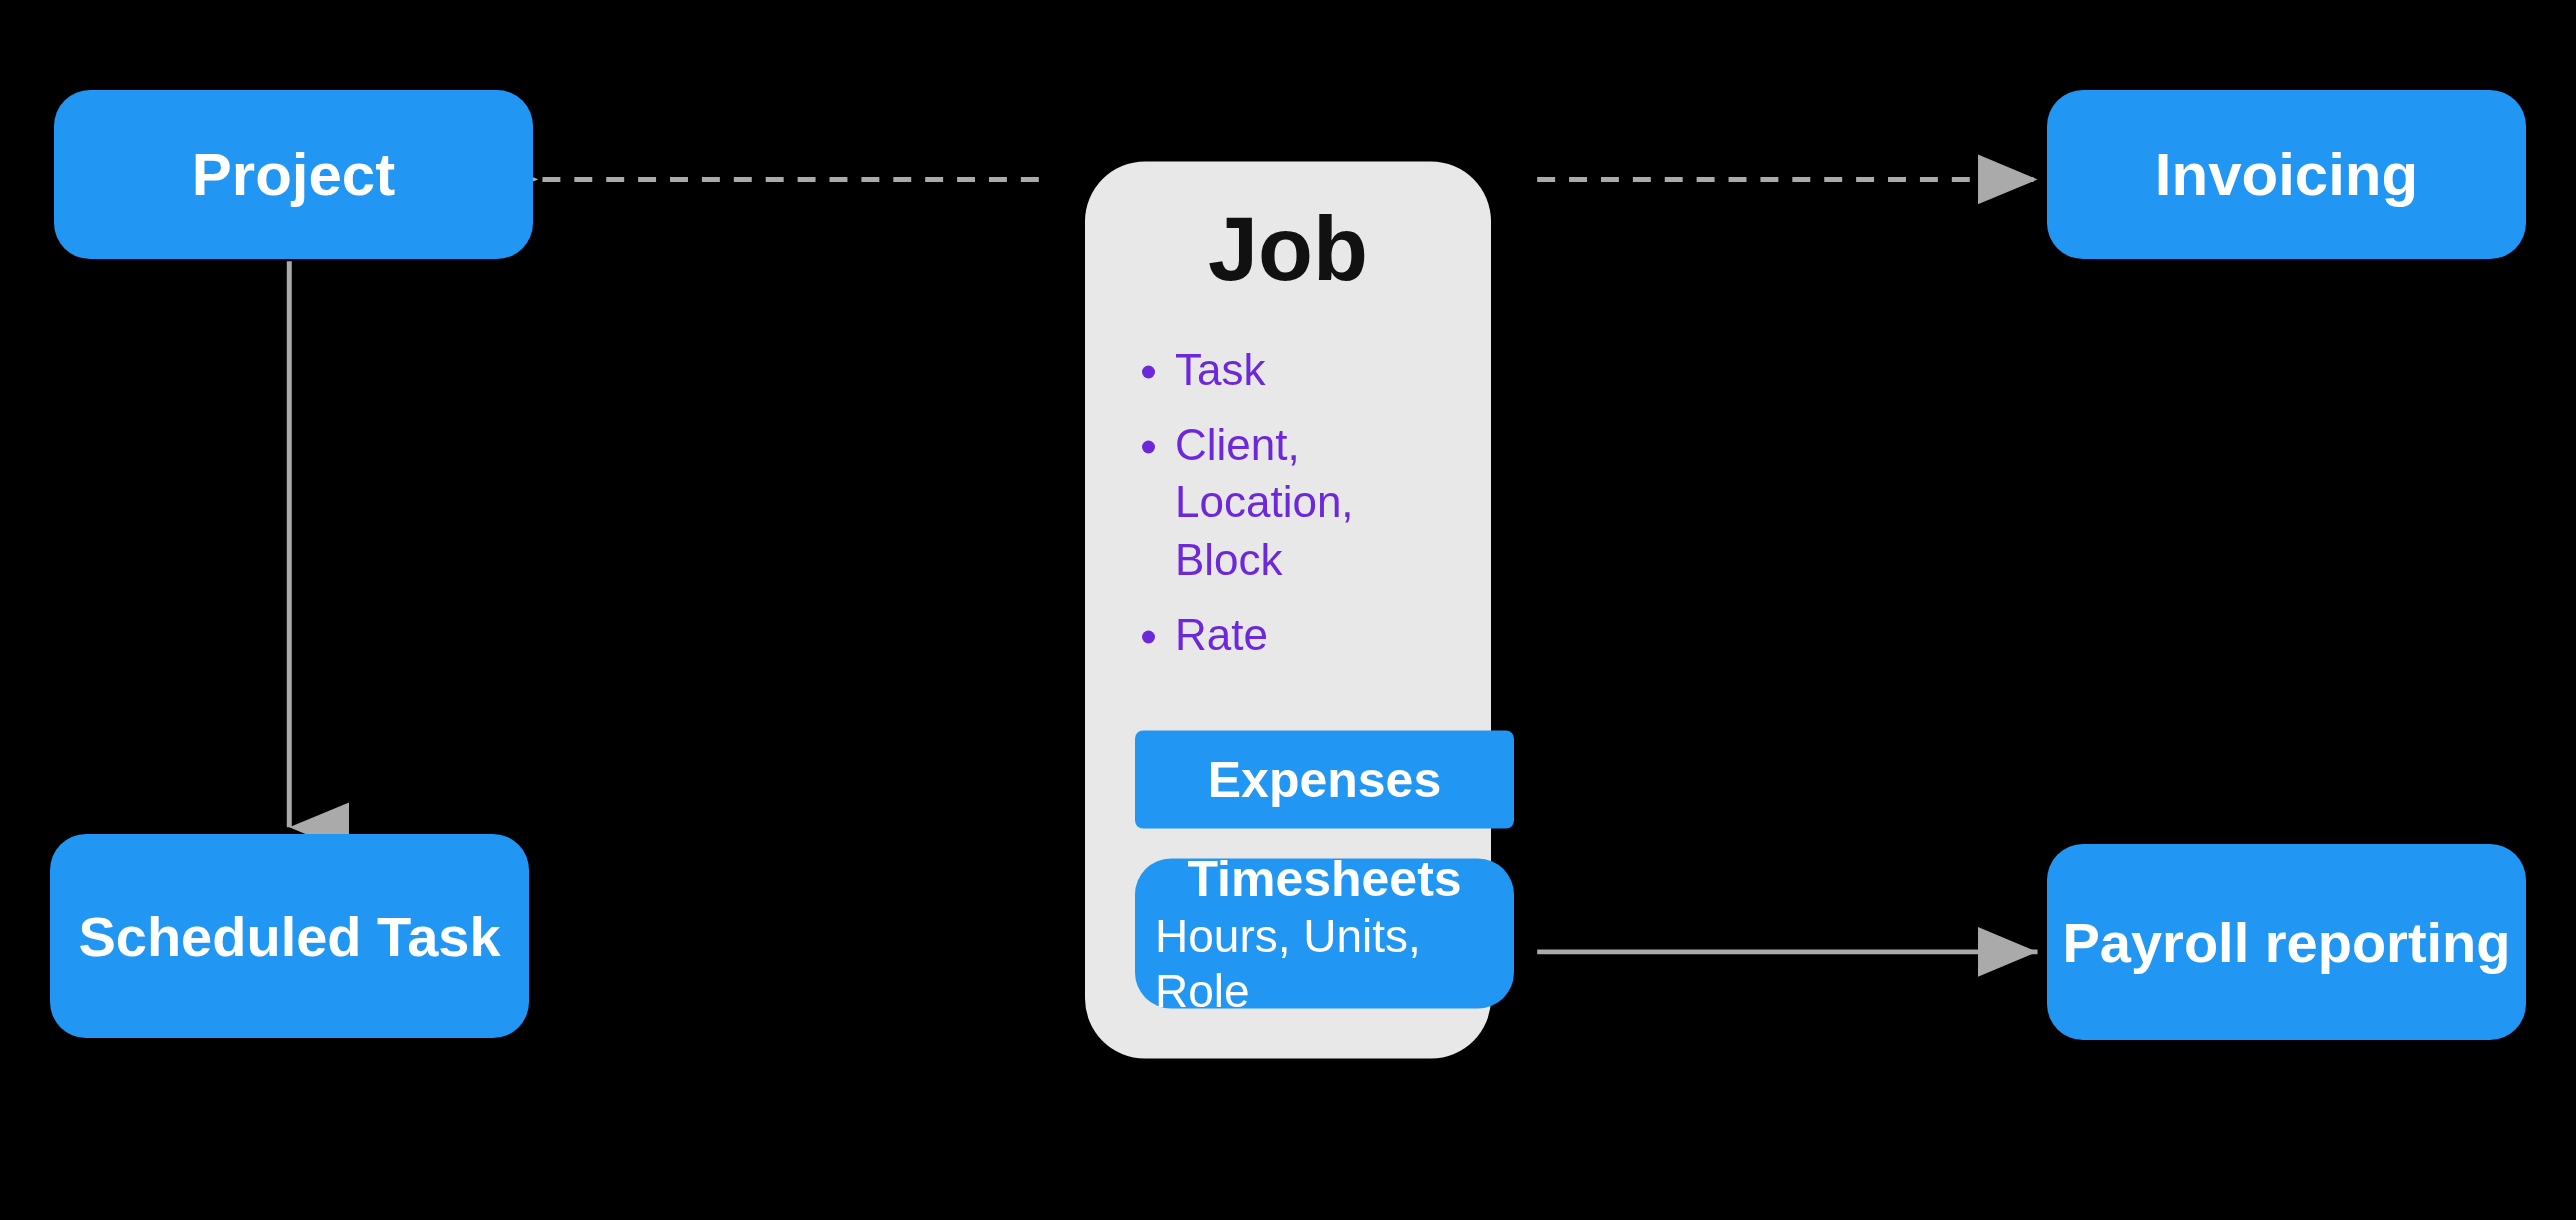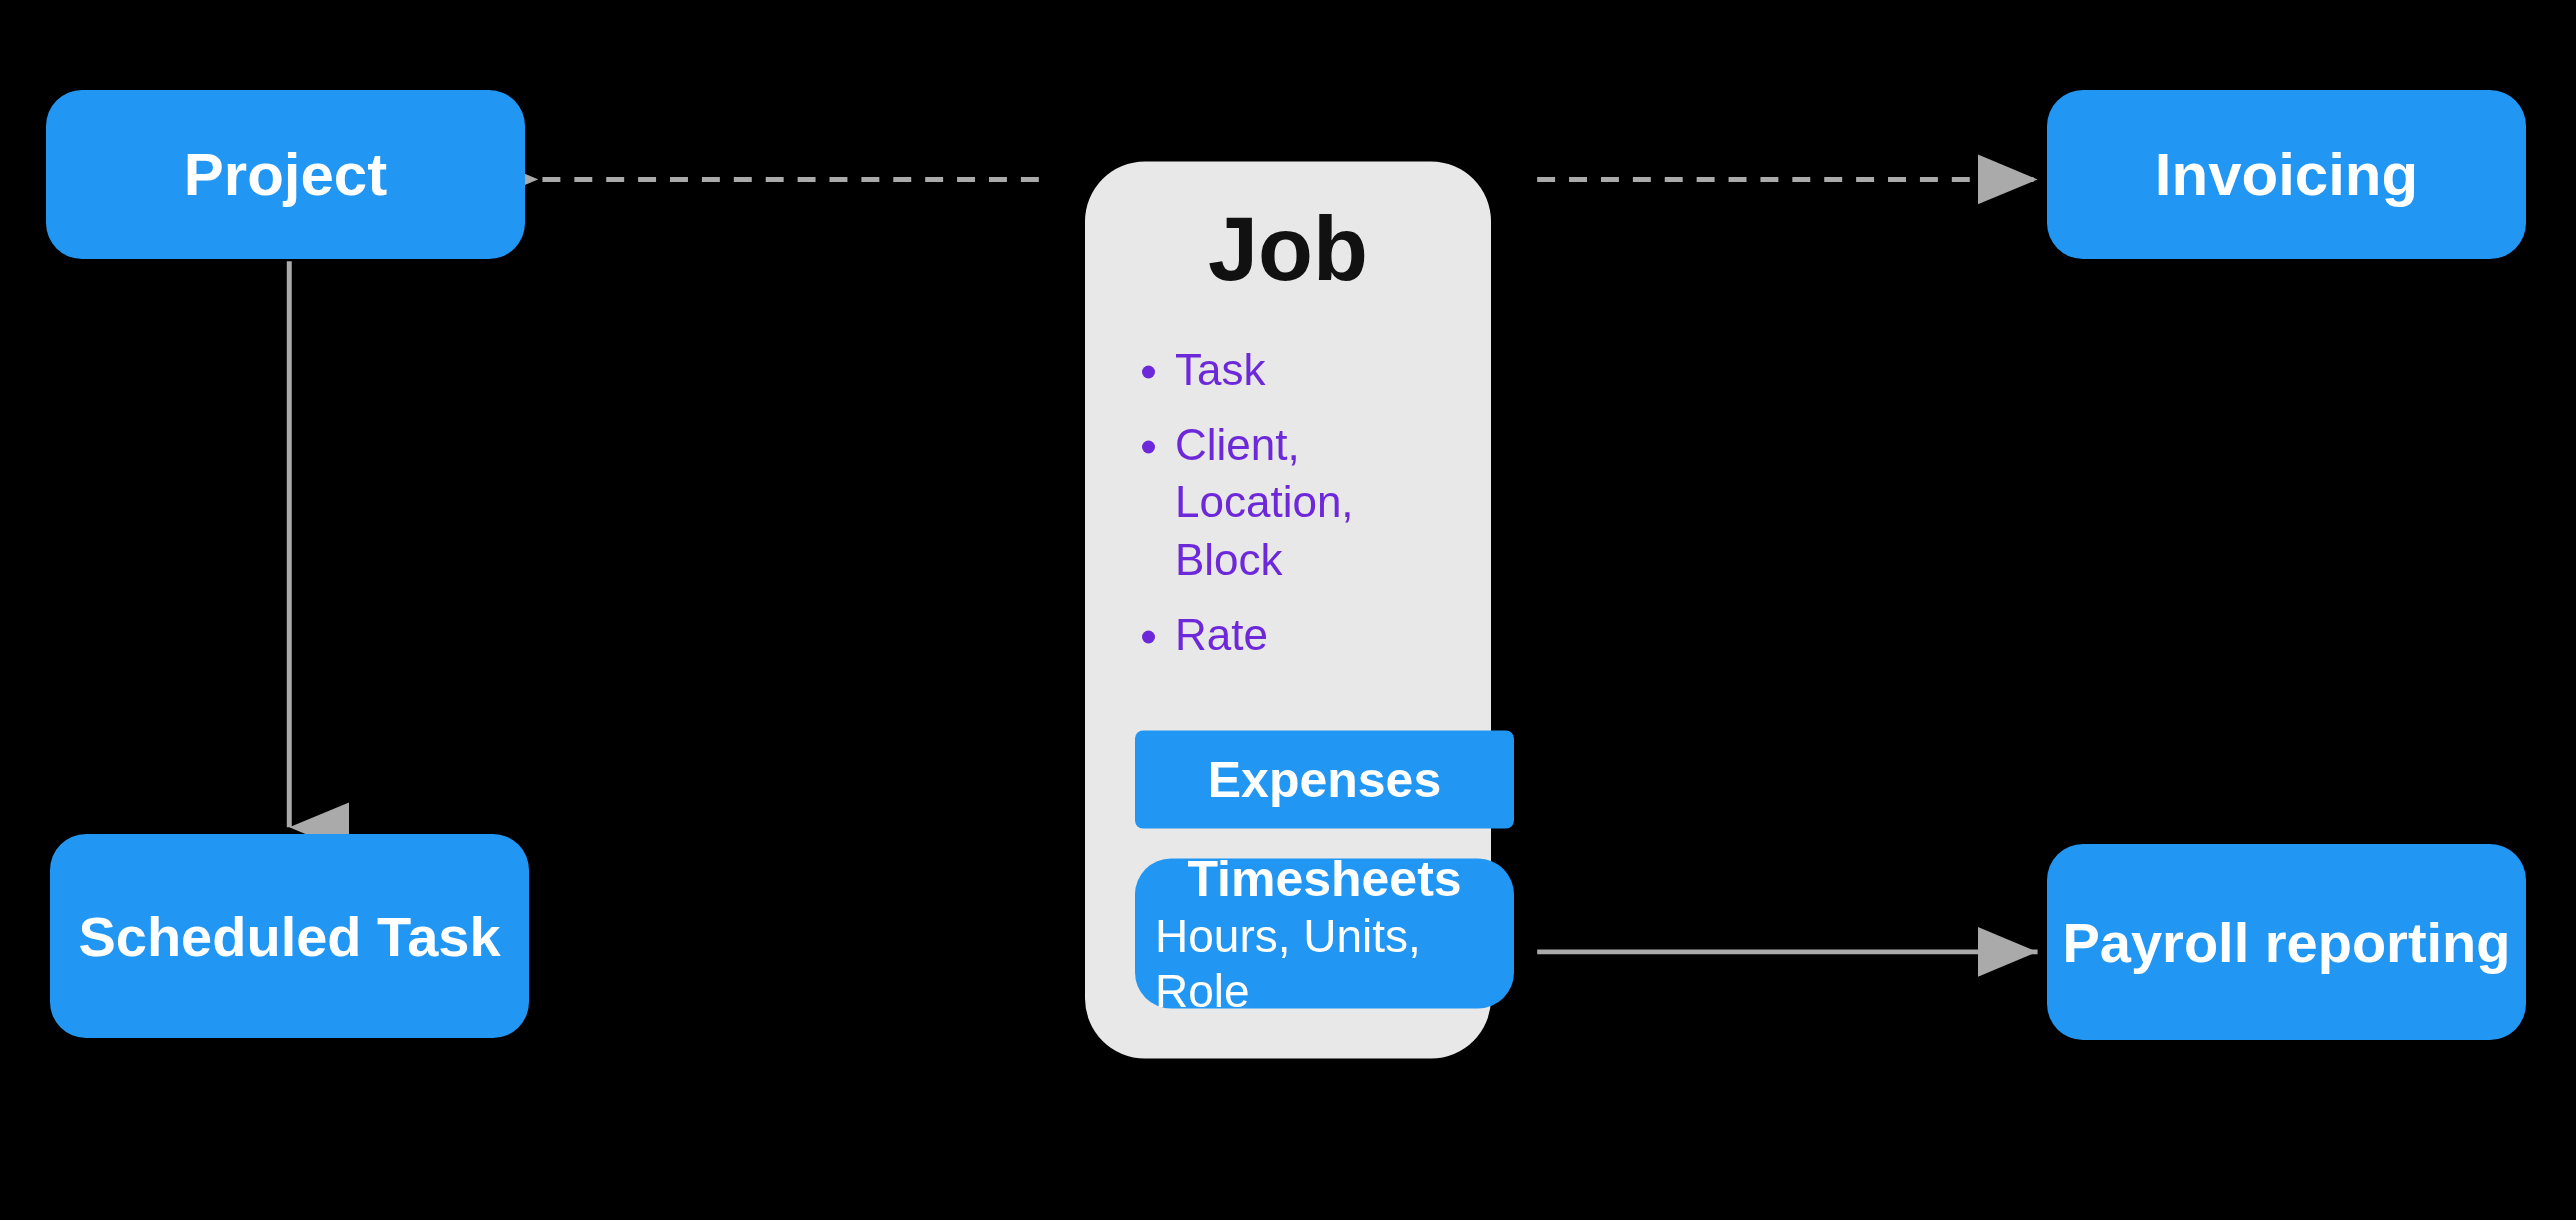--- a/index.html
+++ b/index.html
@@ -119,21 +119,21 @@
     }
 
     .timesheets-sub {
       font-weight: 400;
       font-size: 46px;
       line-height: 1.2;
     }
 
     
     .project-box {
-      left: 46px;
+      left: 54px;
       top: 90px;
       width: 479px;
       height: 169px;
       font-size: 60px;
     }
 
     
     .scheduled-task-box {
       left: 50px;
       top: 834px;

